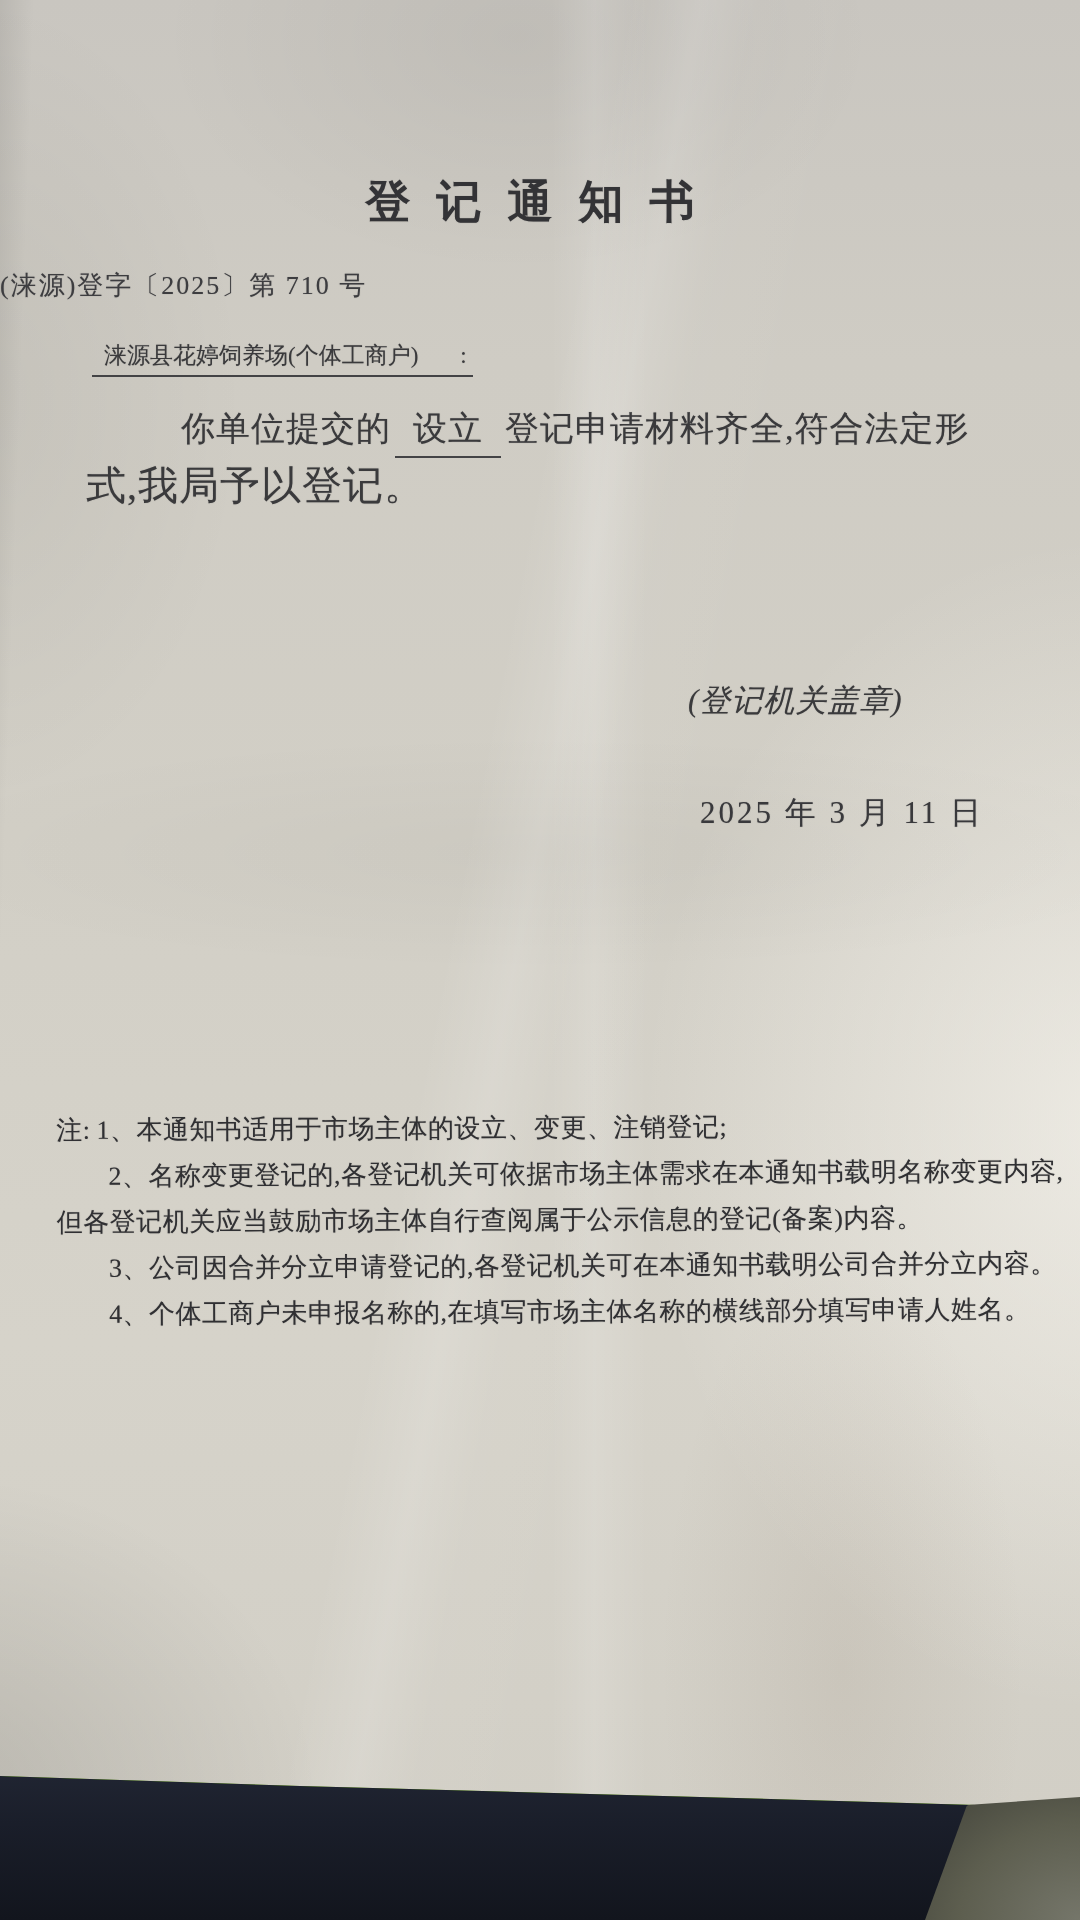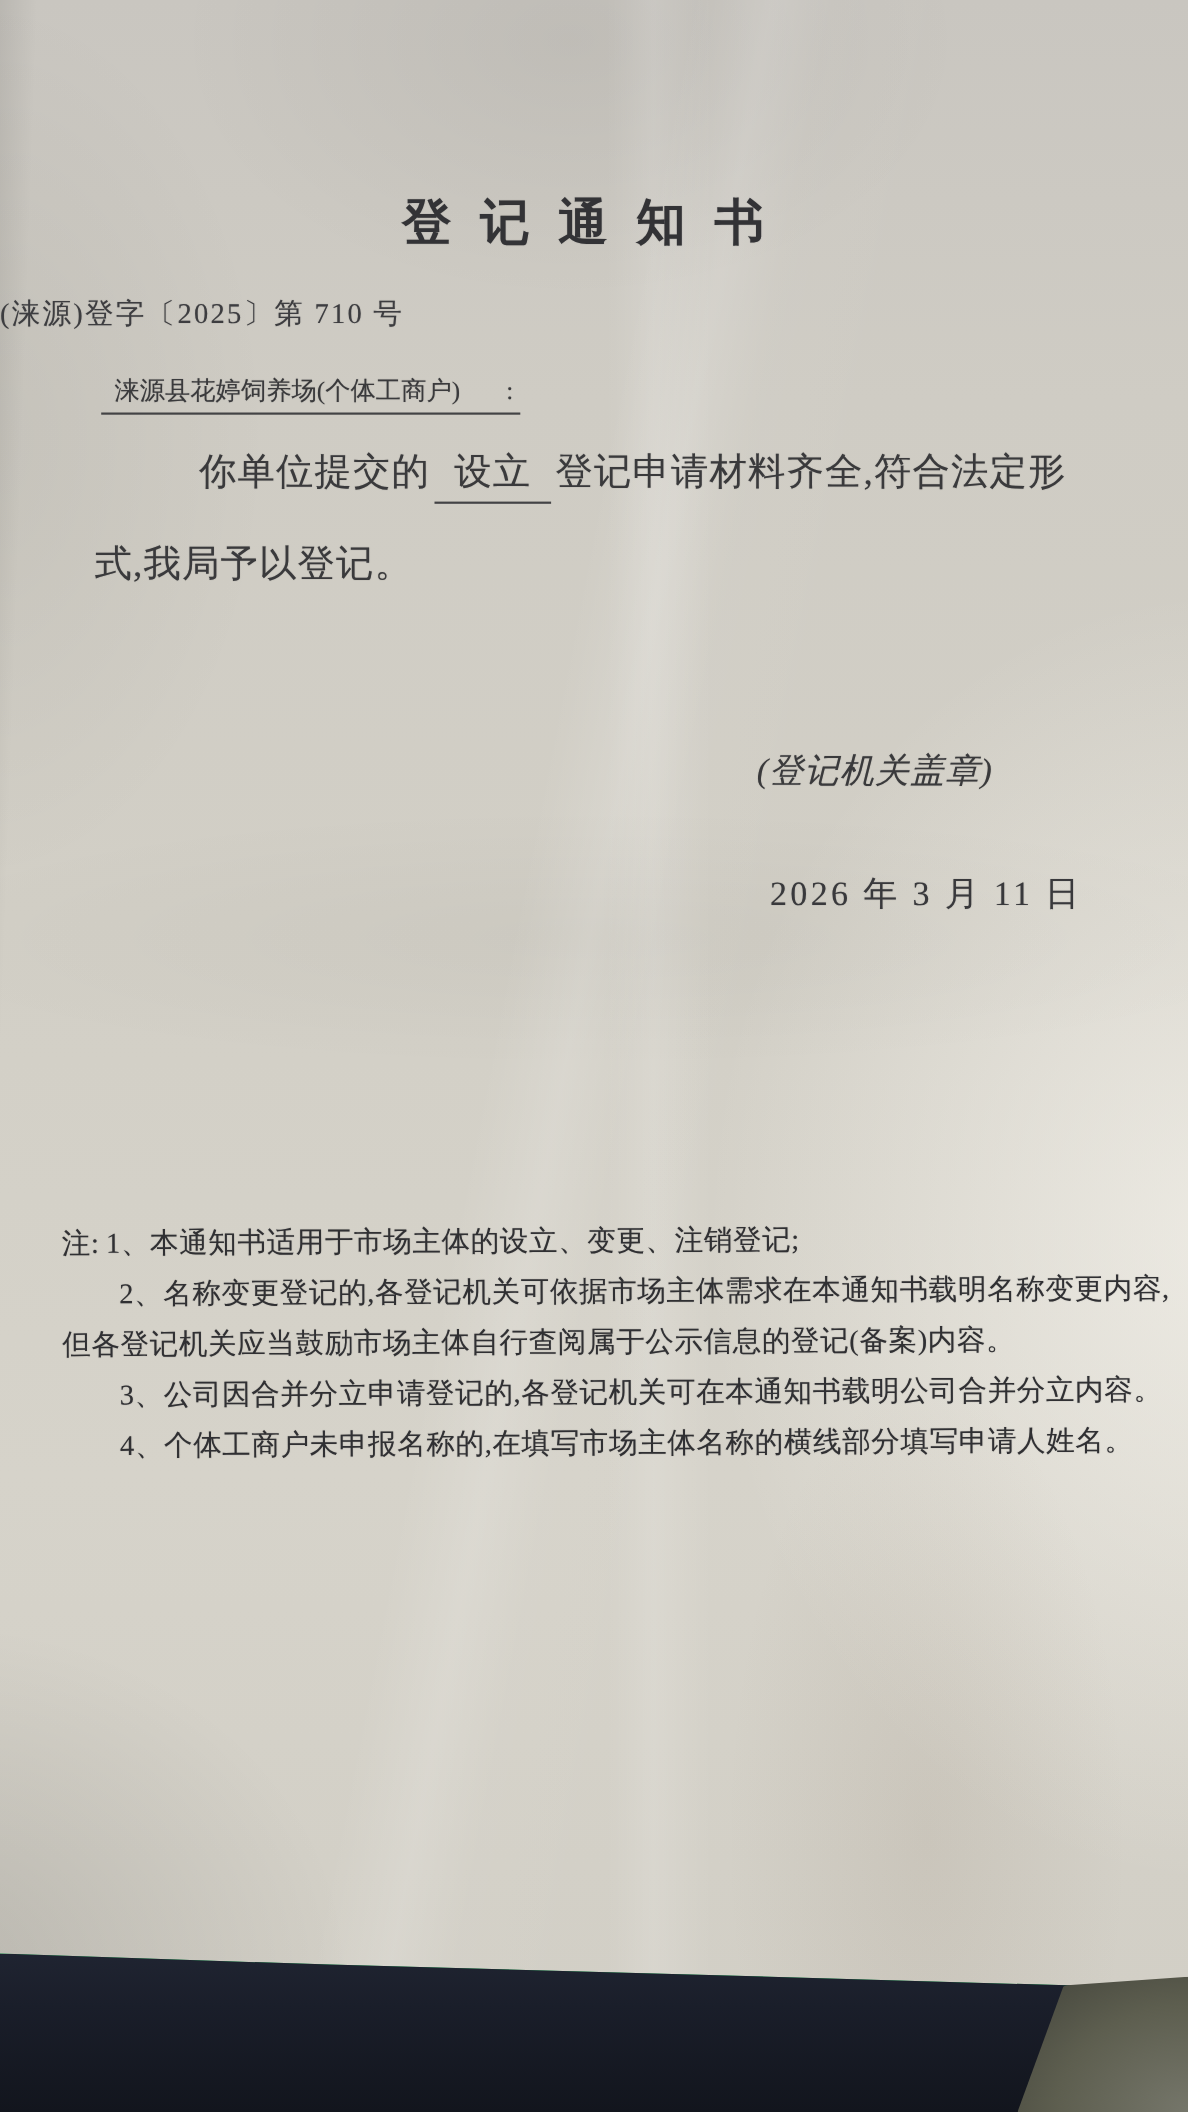--- a/index.html
+++ b/index.html
@@ -5,21 +5,21 @@
   * { margin: 0; padding: 0; box-sizing: border-box; }
   html, body { width: 1080px; height: 1920px; overflow: hidden; }
   body {
     font-family: "Liberation Serif", "DejaVu Serif", serif;
     background: #15181f;
   }
   .photo {
     position: relative;
     width: 1080px; height: 1920px;
     overflow: hidden;
-    background: #22c55e;
+    background: #84cc16;
   }
   
   .paper {
     position: absolute;
     left: 0; top: 0;
     width: 1080px; height: 1815px;
     clip-path: polygon(0 0, 1080px 0, 1080px 1808px, 700px 1797px, 300px 1786px, 0 1776px);
     background:
       radial-gradient(ellipse 760px 950px at 103% 62%, rgba(252,250,244,0.60), rgba(252,250,244,0) 62%),
       radial-gradient(ellipse 500px 330px at 48% 2%, rgba(0,0,0,0.05), transparent 72%),
@@ -83,22 +83,22 @@
     white-space: nowrap;
     margin-left: 33px;
   }
   .blank-underlined {
     display: inline-block;
     border-bottom: 2px solid #434345;
     padding: 0 18px 4px 18px;
     margin: 0 4px;
   }
   .body-line2 {
-    position: absolute; top: 490px; left: 86px;
-    font-size: 34px; letter-spacing: 1px;
+    position: absolute; top: 458px; left: 86px;
+    font-size: 40px; letter-spacing: 1px;
     white-space: nowrap;
   }
   .seal-caption {
     position: absolute; top: 680px; left: 688px;
     font-size: 31px; letter-spacing: 1px;
     white-space: nowrap;
     font-style: italic;
   }
   .date-line {
     position: absolute; top: 792px; left: 700px;
@@ -139,21 +139,21 @@
     </div>
 
     <div class="body-line1">
       <span>你单位提交的</span><span class="blank-underlined">设立</span><span>登记申请材料齐全,符合法定形</span>
     </div>
 
     <div class="body-line2">式,我局予以登记。</div>
 
     <div class="seal-caption">(登记机关盖章)</div>
 
-    <div class="date-line">2026 年 3 月 11 日</div>
+    <div class="date-line">2025 年 3 月 11 日</div>
 
     <div class="notes">
       <div class="line">
         <span class="label">注:</span><span>1、本通知书适用于市场主体的设立、变更、注销登记;</span>
       </div>
       <div class="line indent">2、名称变更登记的,各登记机关可依据市场主体需求在本通知书载明名称变更内容,</div>
       <div class="line">但各登记机关应当鼓励市场主体自行查阅属于公示信息的登记(备案)内容。</div>
       <div class="line indent">3、公司因合并分立申请登记的,各登记机关可在本通知书载明公司合并分立内容。</div>
       <div class="line indent">4、个体工商户未申报名称的,在填写市场主体名称的横线部分填写申请人姓名。</div>
     </div>

